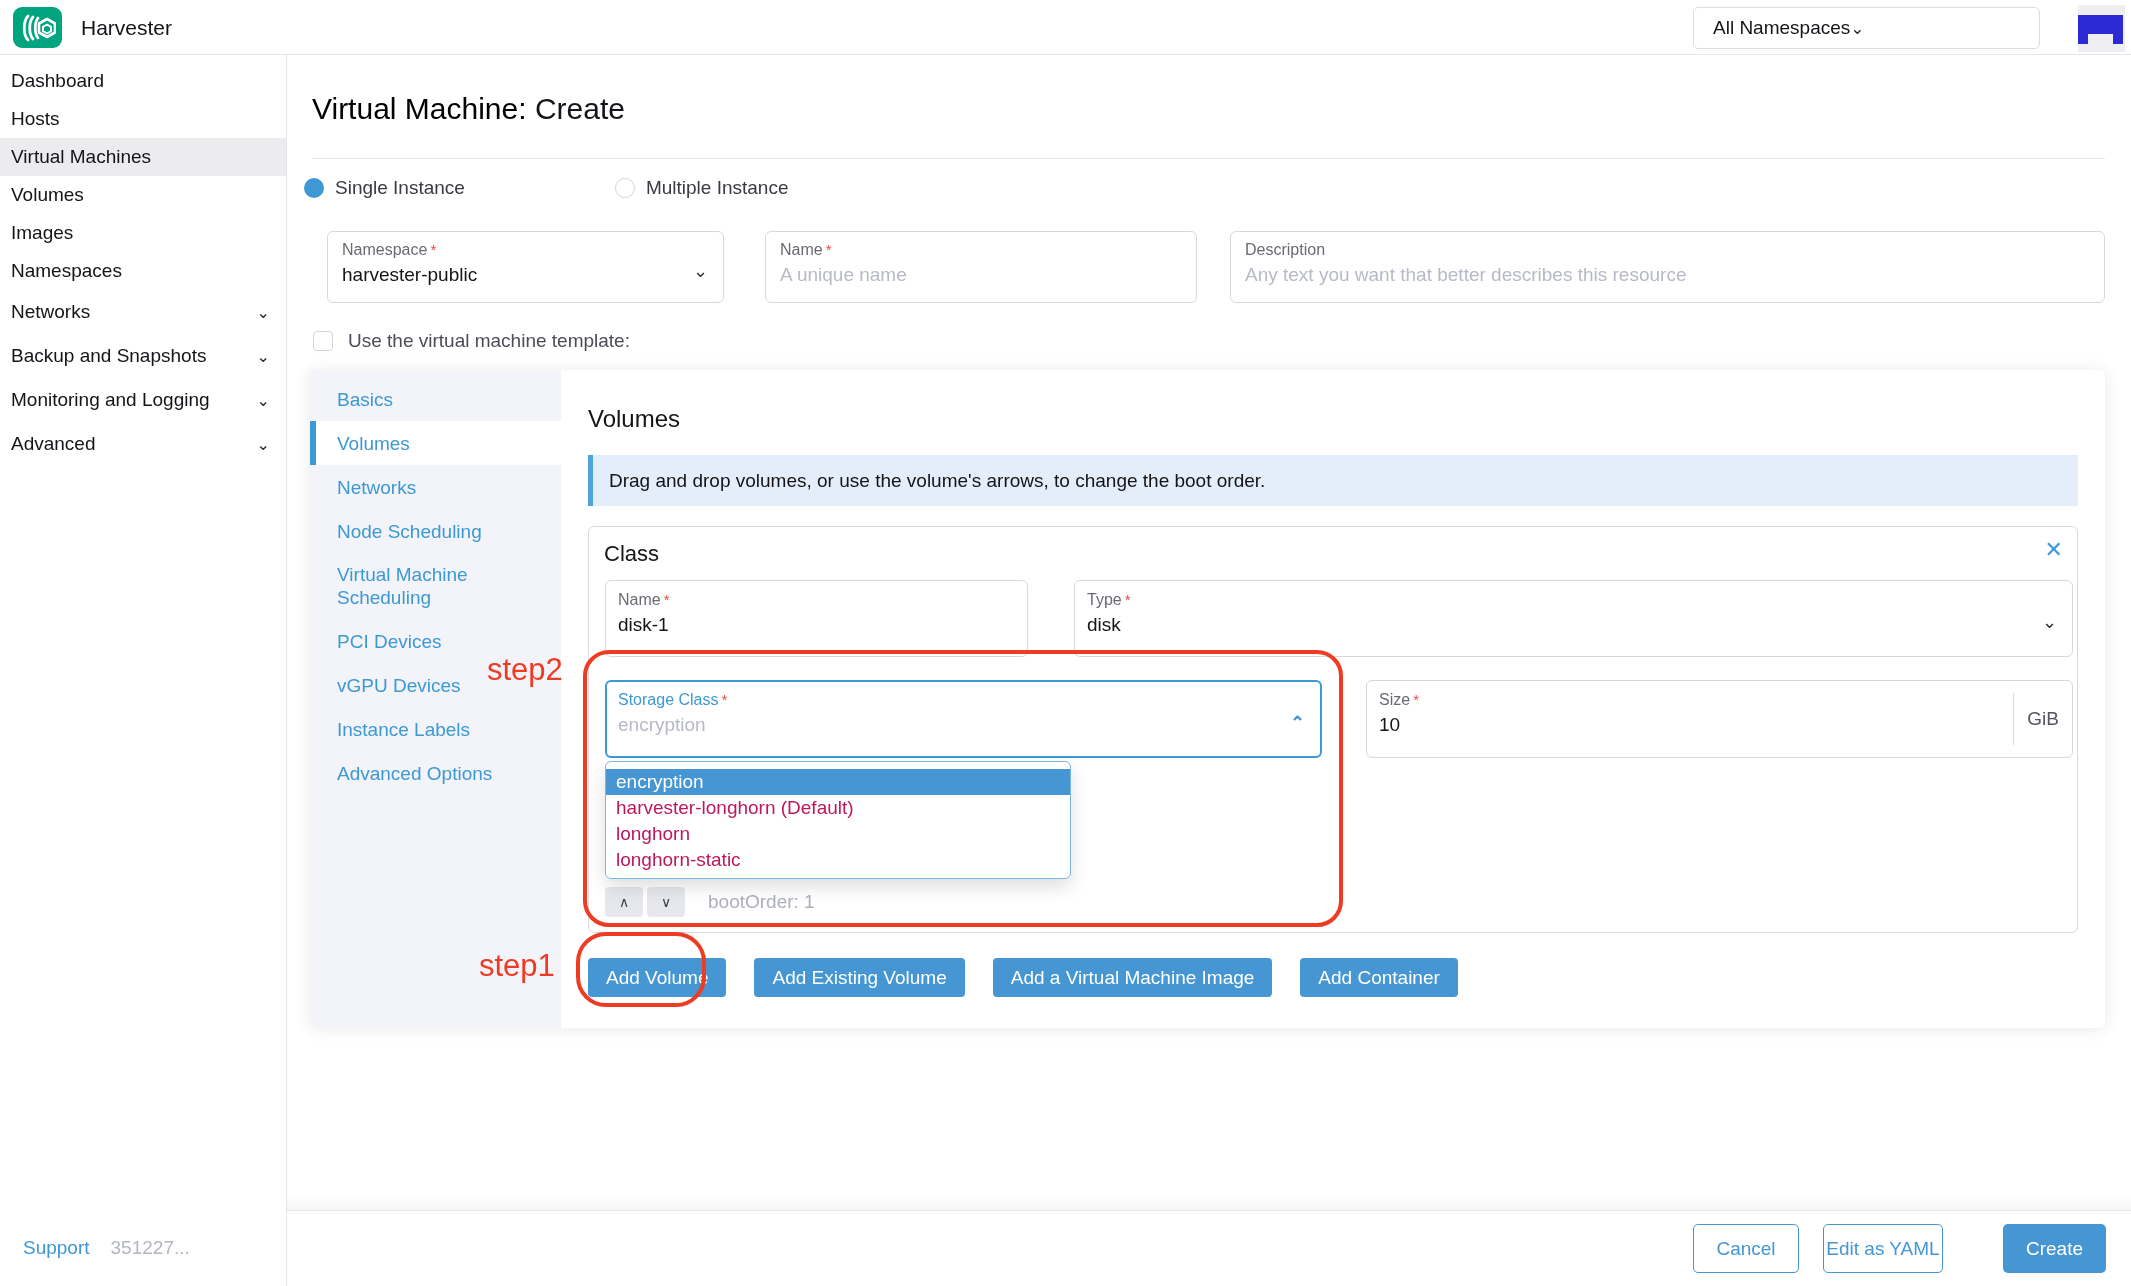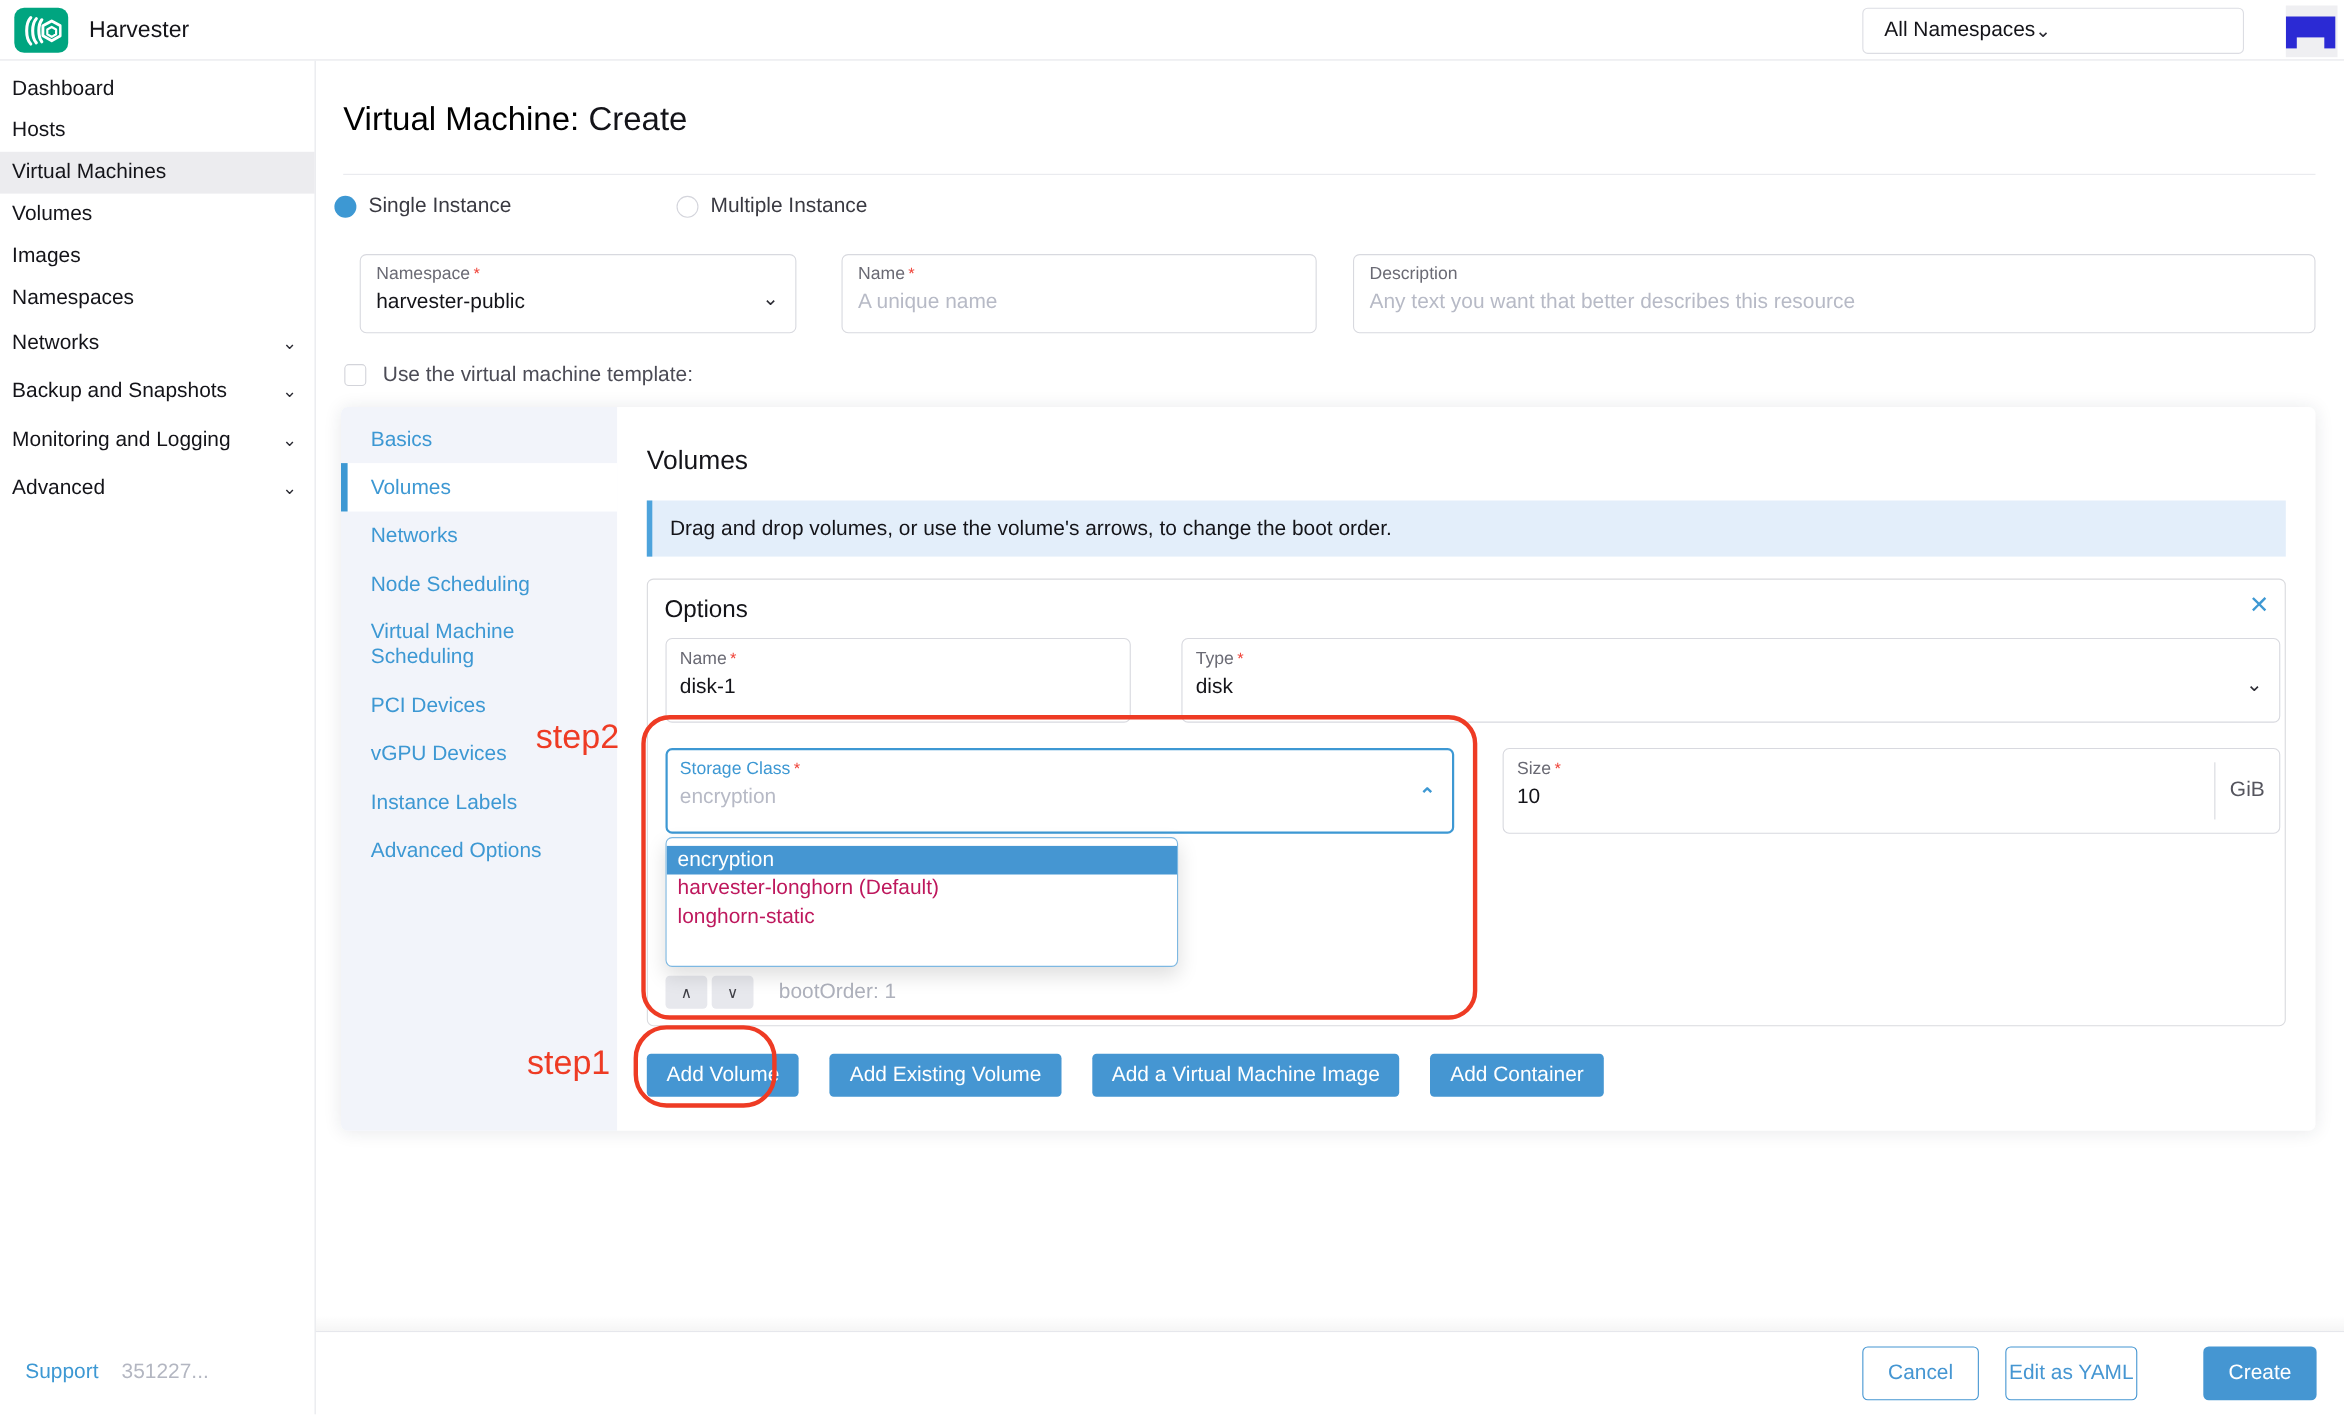--- a/index.html
+++ b/index.html
@@ -270,21 +270,21 @@
         </div>
     </div>
 
     <div class="content">
       <div class="sec-title">Volumes</div>
       <div class="banner">
         <span>Drag and drop volumes, or use the volume's arrows, to change the boot order.</span>
       </div>
 
       <div class="vcard">
-        <div class="vtitle">Options</div>
+        <div class="vtitle">Class</div>
         <div class="vclose">✕</div>
 
         <div class="vfield" id="f-name">
           <div class="lab"><span>Name</span><span class="req">*</span></div>
           <input type="text" value="disk-1" style="">
         </div>
 
         <div class="vfield" id="f-type">
           <div class="lab"><span>Type</span><span class="req">*</span></div>
           <div class="val">disk</div>
@@ -300,20 +300,21 @@
         <div class="vfield" id="f-size">
           <div class="lab"><span>Size</span><span class="req">*</span></div>
           <input type="text" value="10" style="">
           <span class="unit-divider"></span>
           <span class="unit">GiB</span>
         </div>
 
         <div class="dropdown">
           <div class="opt sel">encryption</div>
           <div class="opt">harvester-longhorn (Default)</div>
+          <div class="opt">longhorn</div>
           <div class="opt">longhorn-static</div>
         </div>
 
         <button class="bootbtn" id="boot-up">
             <span>∧</span>
           </button>
         <button class="bootbtn" id="boot-down">
             <span>∨</span>
           </button>
         <div class="boottext">bootOrder: 1</div>

